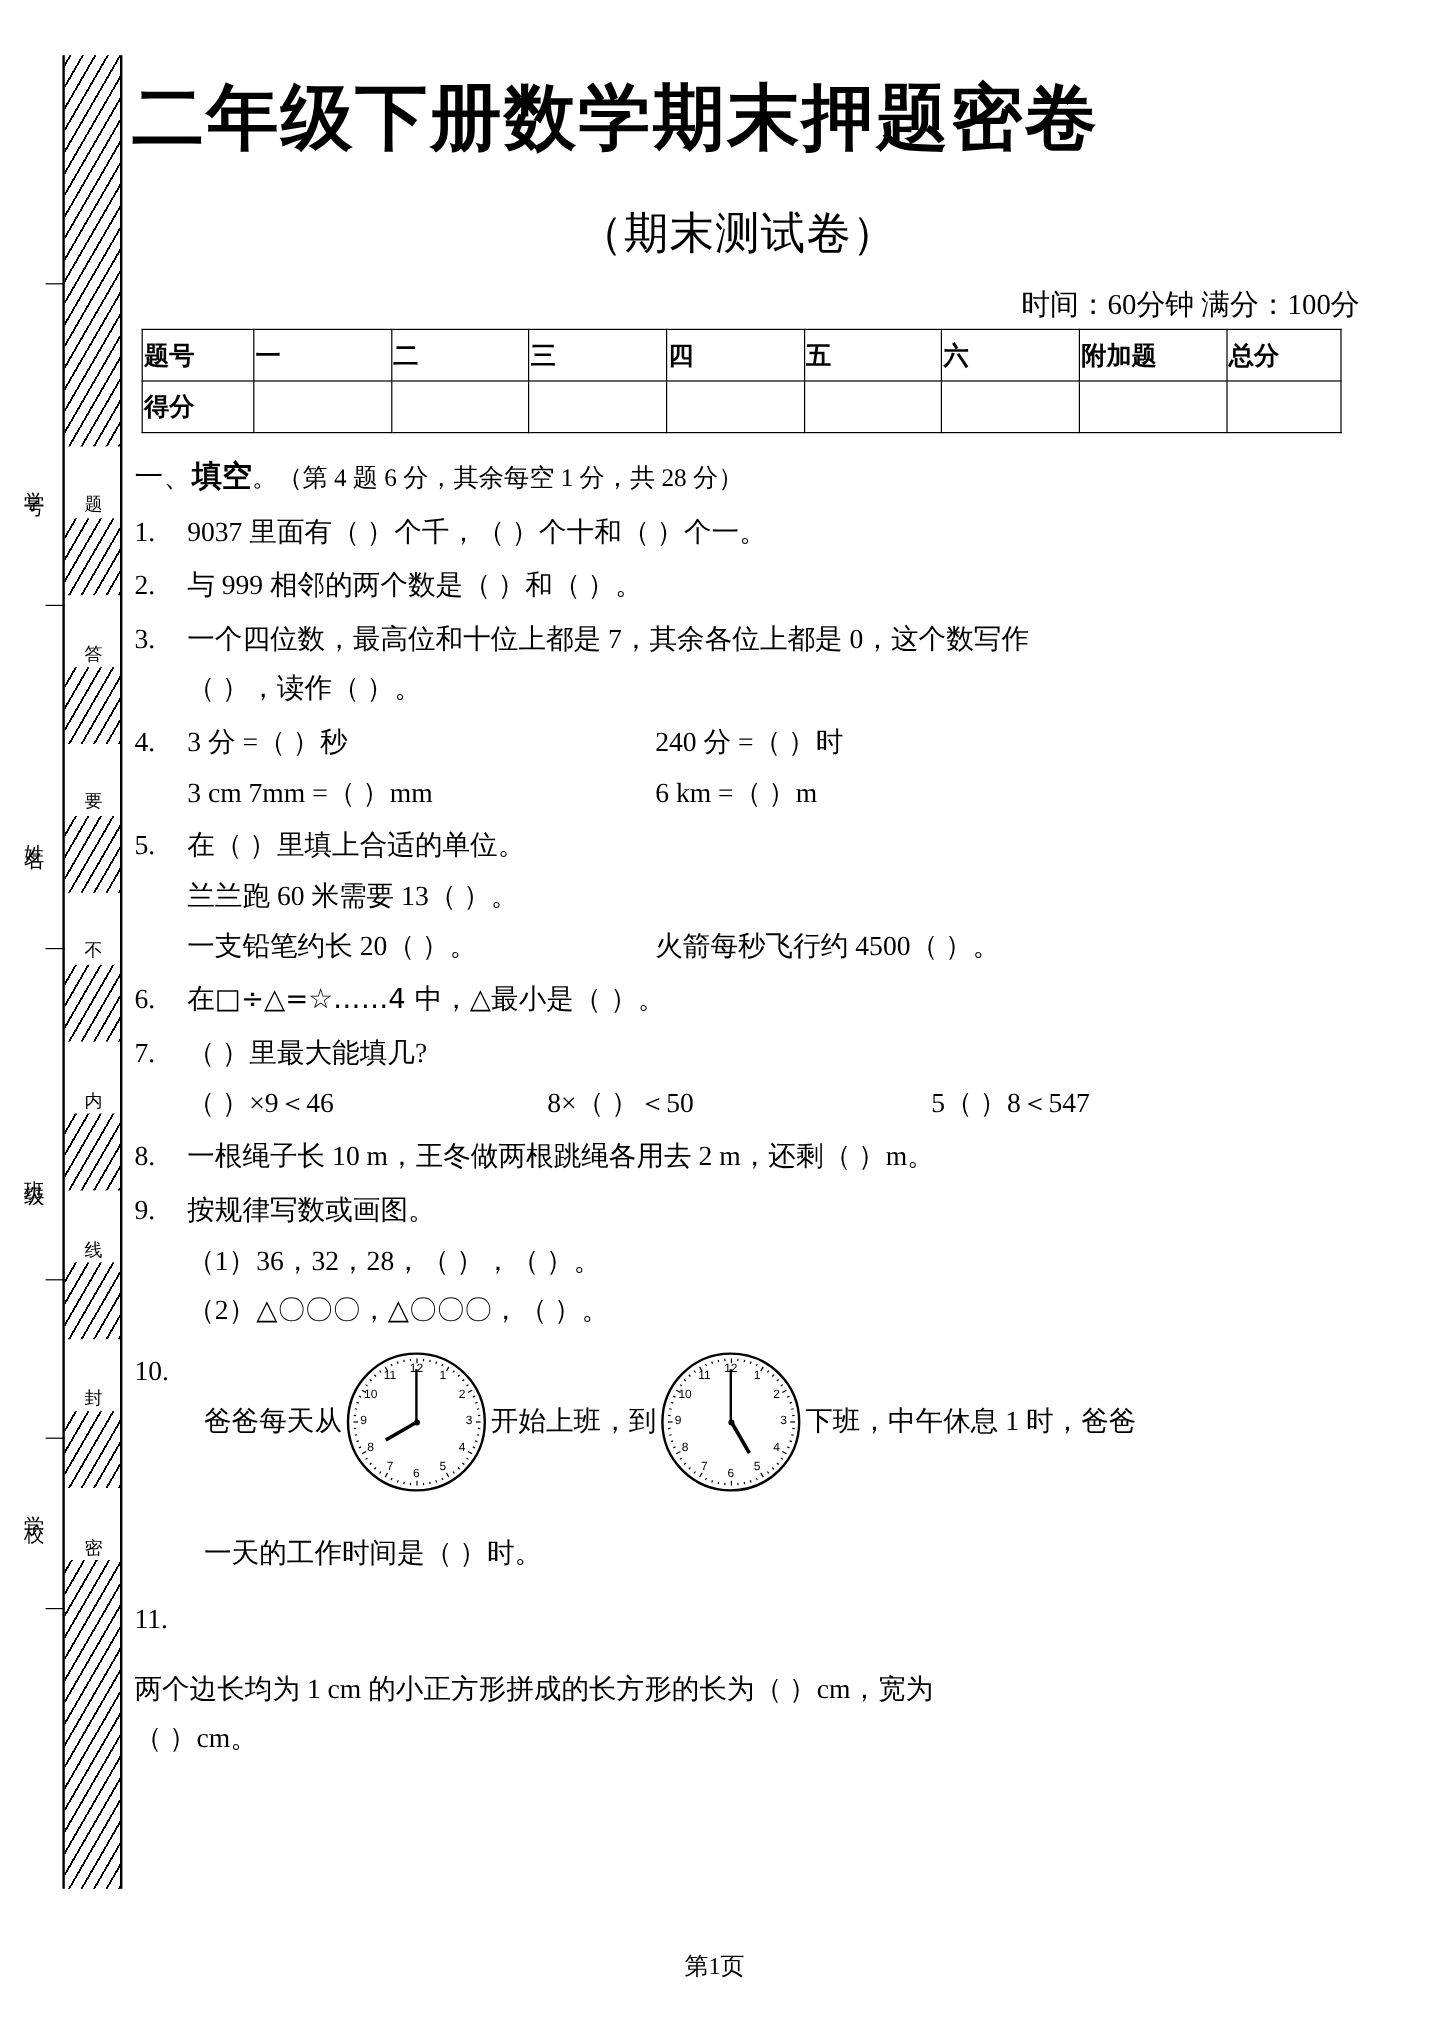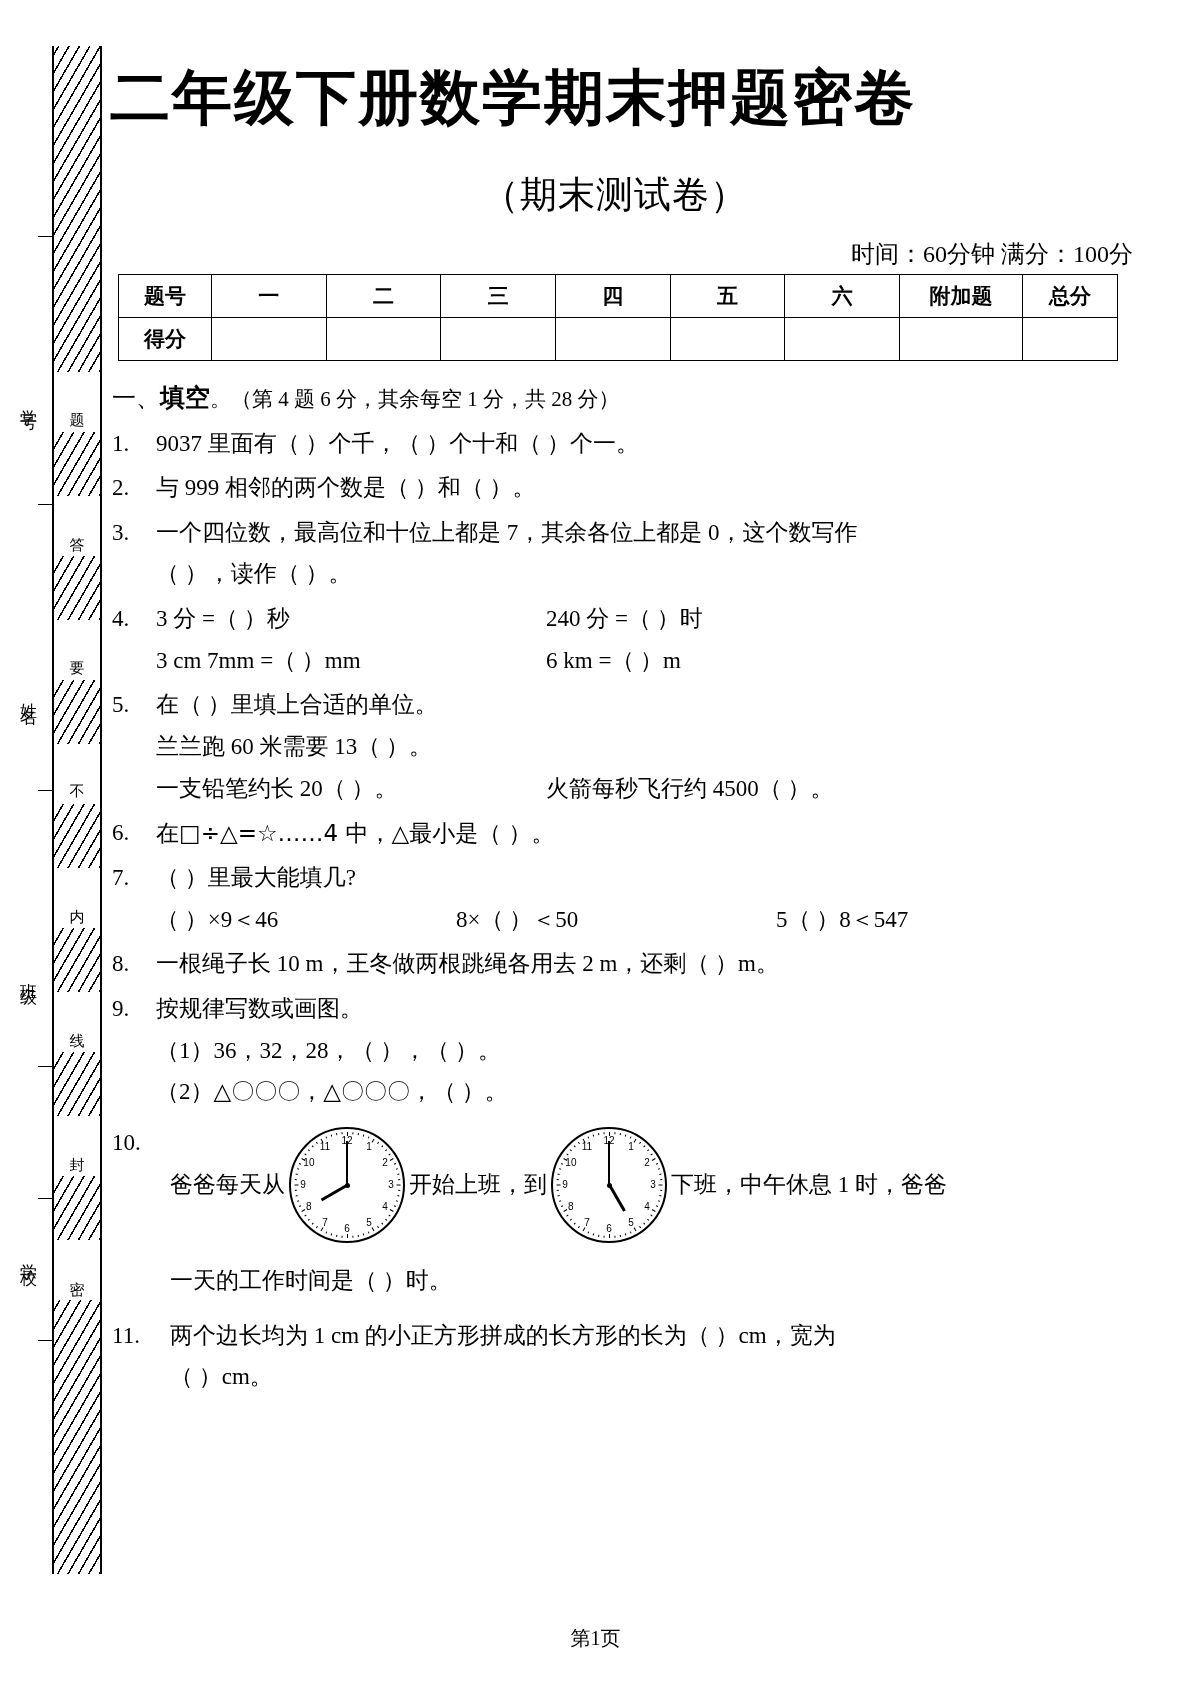--- a/index.html
+++ b/index.html
@@ -90,21 +90,20 @@
   .score-table {
     position: absolute;
     left: 118px; top: 274px;
     width: 1000px;
     border-collapse: collapse;
     table-layout: fixed;
   }
   .score-table td {
     border: 1.5px solid #000;
     height: 40px;
-    text-align: center;
     font-size: 21px;
     font-weight: bold;
   }
   .score-table td.val { font-weight: normal; }
 
   
   .content {
     position: absolute;
     left: 112px; top: 376px;
     width: 1010px;
@@ -498,25 +497,25 @@
               <span class="tick" style="transform: rotate(318deg); height: 2px;"></span>
               <span class="tick" style="transform: rotate(324deg); height: 2px;"></span>
               <span class="tick" style="transform: rotate(330deg);"></span>
               <span class="tick" style="transform: rotate(336deg); height: 2px;"></span>
               <span class="tick" style="transform: rotate(342deg); height: 2px;"></span>
               <span class="tick" style="transform: rotate(348deg); height: 2px;"></span>
               <span class="tick" style="transform: rotate(354deg); height: 2px;"></span>
             </span>
           <span>下班，中午休息 1 时，爸爸</span>
         </div>
-        <div style="margin-top:22px;">一天的工作时间是（      ）时。</div>
-      </div>
-    </div>
-
-    <div class="qrow" style="margin-top:22px;">
+        <div style="margin-top:36px;">一天的工作时间是（      ）时。</div>
+      </div>
+    </div>
+
+    <div class="qrow" style="margin-top:22px;flex-direction:column;">
       <div class="qnum wide">11.</div>
       <div class="qbody">
         <div>两个边长均为 1 cm 的小正方形拼成的长方形的长为（      ）cm，宽为</div>
         <div class="line">（      ）cm。</div>
       </div>
     </div>
 
   </div>
 
   <div class="footer">第1页</div>

